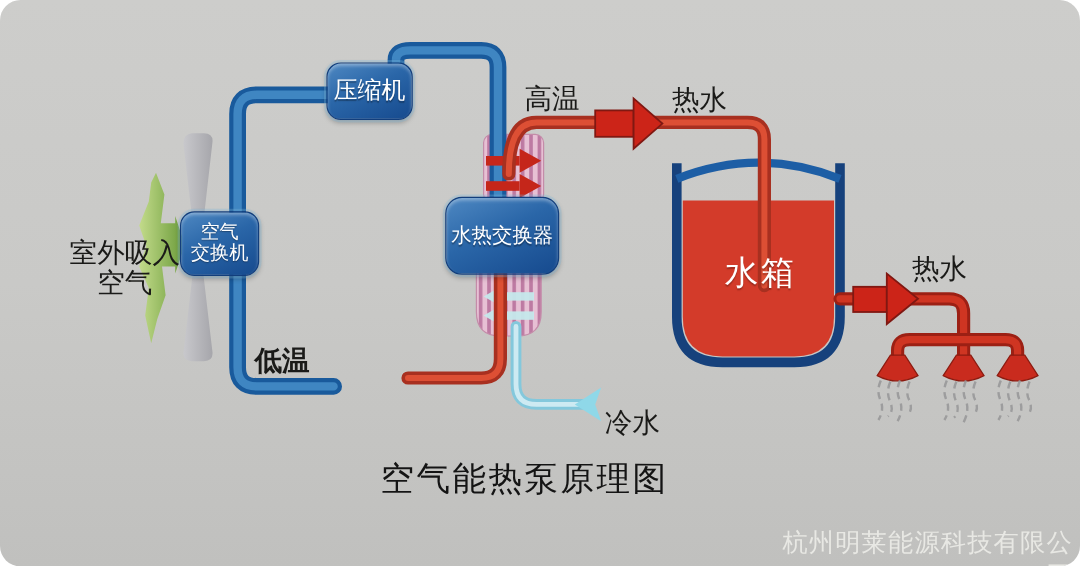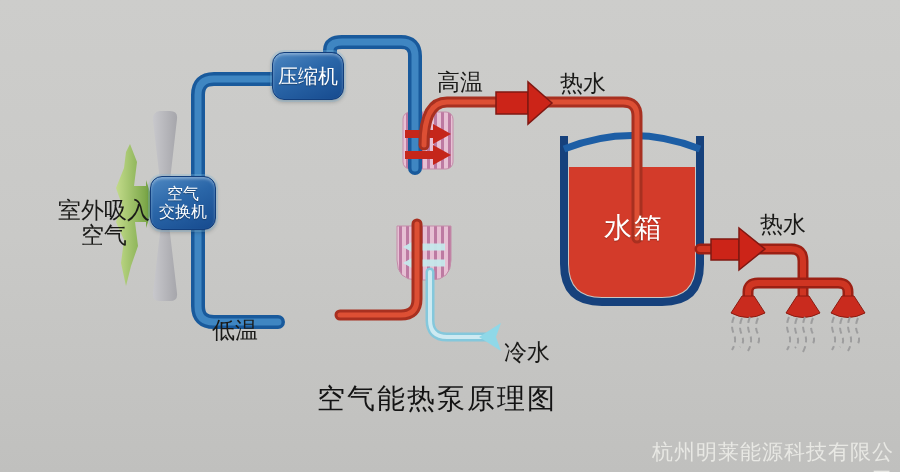--- a/index.html
+++ b/index.html
@@ -2,20 +2,21 @@
 <html><head>
 <meta charset="utf-8">
 <style>
   html,body{margin:0;padding:0;}
   .stage{
     position:relative;
     width:900px;height:472px;
     overflow:hidden;
     background:linear-gradient(180deg,#cdcdcb 0%,#c9c9c7 50%,#c0c0be 100%);
     font-family:"Liberation Sans",sans-serif;
+    border-radius:17px;
   }
   .stage svg{position:absolute;left:0;top:0;}
   .box{
     position:absolute;
     display:flex;align-items:center;justify-content:center;
     text-align:center;
     color:#ffffff;
     background:linear-gradient(155deg,#4e88c2 0%,#2a66a8 45%,#164a8e 100%);
     border:1px solid #123e7c;
     border-radius:12px;
@@ -175,28 +176,29 @@
       <rect x="711" y="239" width="28" height="21"></rect>
       <polygon points="739,228 739,270 765,249"></polygon>
     </g>
   </svg>
 
   <div class="box" style="left:272px;top:52px;width:70px;height:46px;font-size:20px;">压缩机</div>
 
   <div class="box" style="left:150px;top:176px;width:64px;height:52px;font-size:16px;">空气
 交换机</div>
 
+  <div class="box" style="left:371px;top:164px;width:93px;height:63px;font-size:17px;border-radius:14px;">水热交换器</div>
 
 
   <div class="lbl" style="left:58px;top:179px;width:92px;">室外吸入
 空气</div>
 
   <div class="lbl" style="left:437px;top:51px;">高温</div>
 
-  <div class="lbl" style="left:212px;top:299px;">低温</div>
+  <div class="lbl" style="left:212px;top:269px;font-weight:bold;">低温</div>
 
   <div class="lbl" style="left:560px;top:52px;">热水</div>
 
   <div class="lbl" style="left:760px;top:193px;">热水</div>
 
   <div class="lbl" style="left:504px;top:323px;font-family:Liberation Mono, monospace;">冷水</div>
 
   <div class="tank-label" style="left:604px;top:209px;">水箱</div>
 
   <div class="title">空气能热泵原理图</div>

